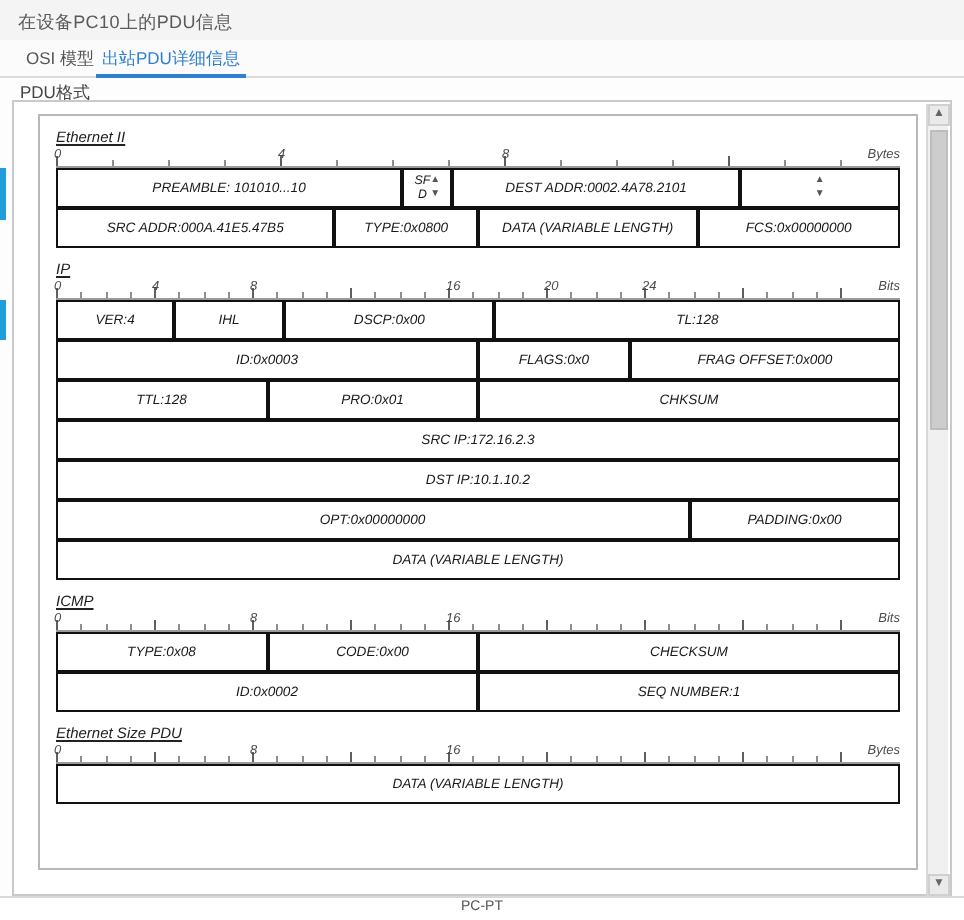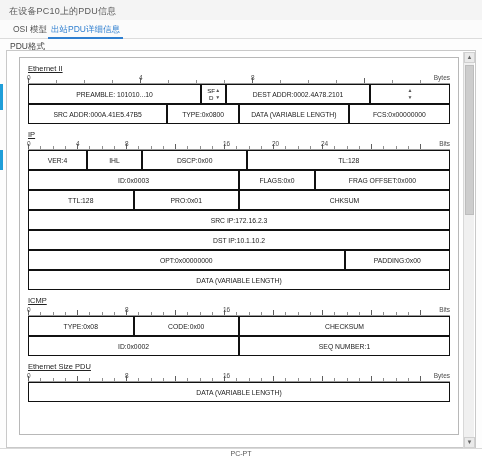--- a/index.html
+++ b/index.html
@@ -43,20 +43,21 @@
 
   
   .outer-frame{
     position:absolute;left:6px;top:50px;width:470px;height:398px;
     border:1px solid #c9c9c9;background:#ffffff;box-sizing:border-box;
   }
   .inner-frame{
     position:absolute;left:12px;top:6px;width:440px;height:378px;
     border:1px solid #b8b8b8;background:#ffffff;box-sizing:border-box;
     overflow:hidden;
+    font-style:italic;
   }
   .canvas{position:absolute;left:0;top:0;width:438px;height:376px;}
 
   
   .vscroll{
     position:absolute;right:1px;top:1px;width:11px;height:396px;
     background:#f0f0f0;border-left:1px solid #d8d8d8;box-sizing:border-box;
   }
   .vscroll .arrow{
     position:absolute;left:0;width:11px;height:11px;background:#eaeaea;

